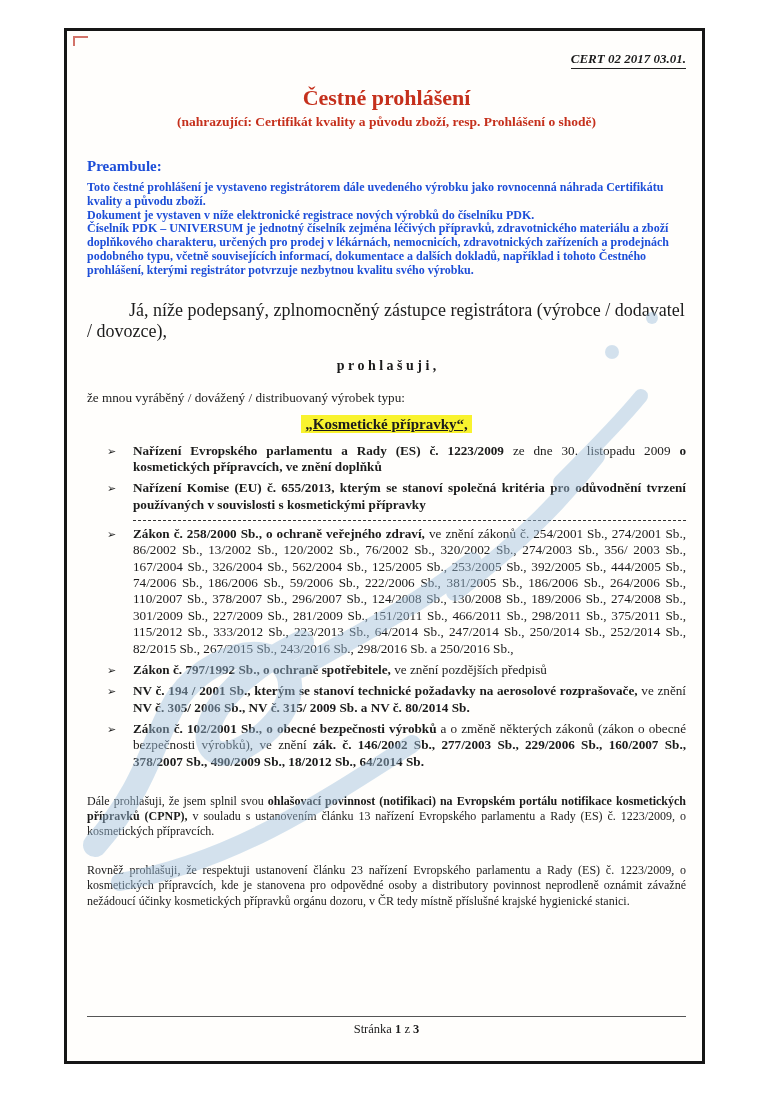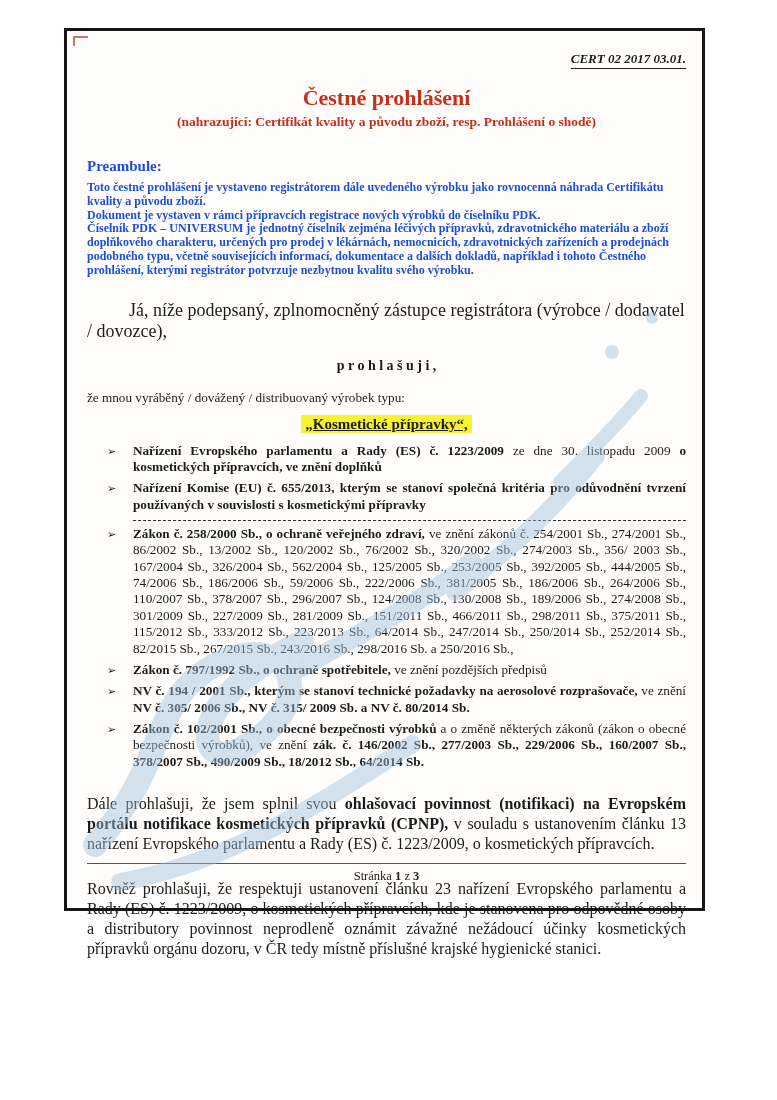--- a/index.html
+++ b/index.html
@@ -3,21 +3,21 @@
 <meta charset="utf-8">
 <style>
   html,body{margin:0;padding:0;}
   body{
     width:777px;height:1100px;position:relative;overflow:hidden;
     background:#ffffff;
     font-family:"Liberation Serif","DejaVu Serif",serif;
     color:#1b1b1b;
   }
   .scan-frame{
-    position:absolute;left:64px;top:28px;width:641px;height:883px;
+    position:absolute;left:64px;top:28px;width:641px;height:1036px;
     border:3px solid #161616;background:#fffefc;box-sizing:border-box;
   }
   .corner-mark{
     position:absolute;left:6px;top:5px;width:13px;height:8px;
     border-left:2px solid #c0392b;border-top:2px solid #c0392b;opacity:.7;
   }
   .content{position:absolute;left:0;top:0;right:0;bottom:0;padding:20px 16px 0 20px;}
   .cert-code{text-align:right;font-style:italic;font-weight:bold;font-size:13px;}
   .cert-code span{border-bottom:1.5px solid #222;padding-bottom:2px;}
   .doc-title{color:#c5301c;text-align:center;font-size:22px;font-weight:bold;margin:18px 0 3px;}
@@ -29,21 +29,21 @@
   .verb{text-align:center;font-weight:bold;font-size:14px;margin:16px 0 0;}
   .product-line{margin:16px 0 0;font-size:13.2px;}
   .product-type{text-align:center;margin:10px 0 0;font-size:15px;font-weight:bold;}
   .product-type .hl{background:#f9f32e;text-decoration:underline;padding:1px 4px;}
   .compliance{margin:12px 0 0;font-size:13.2px;}
   .reg-list{margin-top:10px;font-size:13.2px;line-height:1.24;}
   .reg-item{display:flex;margin-top:5px;}
   .reg-item .bullet{flex:none;width:26px;margin-left:20px;font-family:"DejaVu Sans",sans-serif;font-size:11px;padding-top:2px;}
   .reg-text{flex:1;text-align:justify;}
   .dashed-sep{margin:7px 0 2px 46px;border-top:1.5px dashed #333;height:0;}
-  .closing{margin:24px 0 0;font-size:16px;line-height:1.26;text-align:justify;}
+  .closing{margin:24px 0 0;font-size:12px;line-height:1.26;text-align:justify;}
   .b{font-weight:bold;}
   .footer{position:absolute;left:20px;right:16px;bottom:24px;}
   .footer-line{border-top:1.3px solid #555;}
   .footer-text{text-align:center;font-size:12.5px;padding-top:5px;}
   .watermark{
     position:absolute;left:0;top:0;width:777px;height:1100px;
     pointer-events:none;z-index:5;opacity:.45;
   }
 </style>
 </head>
@@ -57,21 +57,21 @@
     <div class="cert-code">
       <span>CERT 02 2017 03.01.</span>
     </div>
 
     <div class="doc-title">Čestné prohlášení</div>
     <div class="doc-subtitle">(nahrazující: Certifikát kvality a původu zboží, resp. Prohlášení o shodě)</div>
 
     <div class="preamble">
       <div class="preamble-heading">Preambule:</div>
       <p>Toto čestné prohlášení je vystaveno registrátorem dále uvedeného výrobku jako rovnocenná náhrada Certifikátu kvality a původu zboží.</p>
-      <p>Dokument je vystaven v rámci přípravcích registrace nových výrobků do číselníku PDK.</p>
+      <p>Dokument je vystaven v níže elektronické registrace nových výrobků do číselníku PDK.</p>
       <p>Číselník PDK – UNIVERSUM je jednotný číselník zejména léčivých přípravků, zdravotnického materiálu a zboží doplňkového charakteru, určených pro prodej v lékárnách, nemocnicích, zdravotnických zařízeních a prodejnách podobného typu, včetně souvisejících informací, dokumentace a dalších dokladů, například i tohoto Čestného prohlášení, kterými registrátor potvrzuje nezbytnou kvalitu svého výrobku.</p>
     </div>
 
     <p class="intro">Já, níže podepsaný, zplnomocněný zástupce registrátora (výrobce / dodavatel / dovozce),</p>
     <p class="verb">p r o h l a š u j i ,</p>
     <p class="product-line">že mnou vyráběný / dovážený  / distribuovaný výrobek typu:</p>
     <p class="product-type">
       <span class="hl">„Kosmetické přípravky“,</span>
     </p>
 

